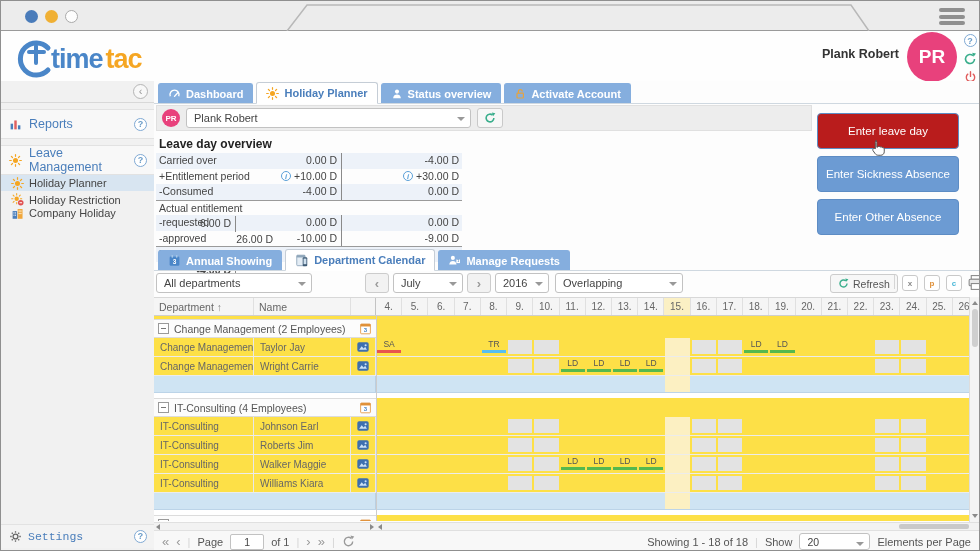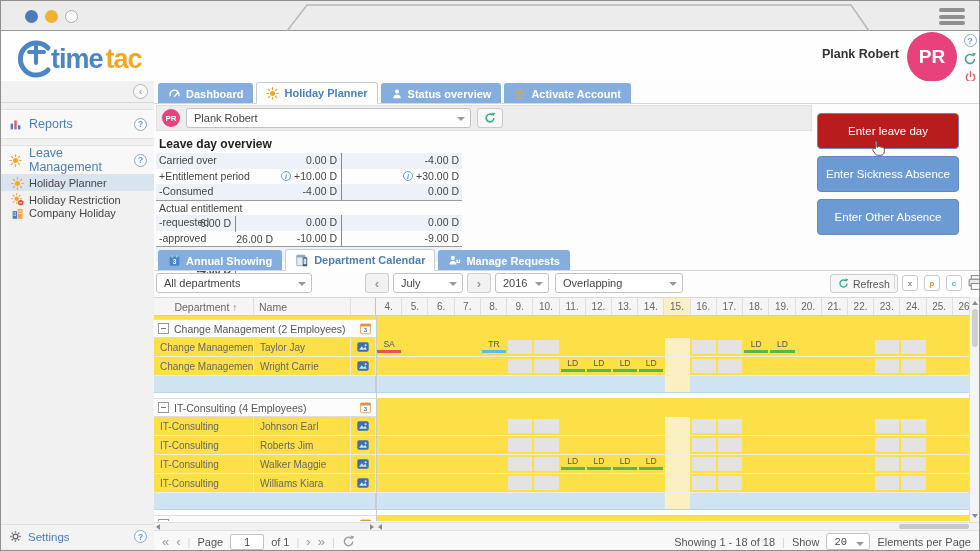--- a/index.html
+++ b/index.html
@@ -33,21 +33,21 @@
   .collapse-strip { height:22px; border-bottom:1px solid #d8d8d8; position:relative; }
   .collapse-btn { position:absolute; right:7px; top:3px; width:15px; height:15px; border:1px solid #b5b5b5; border-radius:50%;
                   color:#999; font-size:11px; line-height:12px; text-align:center; background:#f8f8f8; }
   .nav-card { position:absolute; left:0; width:100%; height:30px; background:#f8f8f8; border-top:1px solid #e2e2e2; border-bottom:1px solid #e2e2e2;
               display:flex; align-items:center; padding:0 8px; gap:7px; }
   .nav-card .lbl { color:#4a7ebb; font-size:12.5px; flex:1; }
   .sub-item { position:absolute; left:0; width:100%; height:16px; display:flex; align-items:center; gap:5px; padding:0 6px 0 10px;
               font-size:11px; color:#444; }
   .sub-item.selected { background:#d8e5f1; }
   .settings-row { position:absolute; bottom:4px; left:0; width:100%; height:24px; display:flex; align-items:center; gap:6px;
-                  padding:4px 8px; border-top:1px solid #e2e2e2; background:#f3f3f3; }
+                  padding:4px 8px; border-top:1px solid #e2e2e2; background:#f3f3f3;font-family:Liberation Mono, monospace; }
   .settings-row .lbl { color:#4a7ebb; font-size:11.5px; flex:1; }
 
   
   .content { position:absolute; left:153px; top:80px; width:825px; height:471px; background:#fdfdfd; }
 
   .tab-bar { position:absolute; left:0; width:100%; height:22px; display:flex; align-items:flex-end; gap:3px; padding-left:4px;
              border-bottom:1px solid #cfd8e0; }
   .tab { height:20px; display:flex; align-items:center; gap:5px; padding:0 9px; font-size:11px; font-weight:bold; color:#fff;
          background:#85aede; border:1px solid #85aede; border-bottom:none; border-radius:3px 3px 0 0; white-space:nowrap; }
   .tab.active { background:#fff; color:#4a7ebb; border:1px solid #c5cdd6; border-bottom:1px solid #fff; height:22px; margin-bottom:-1px; z-index:2; }
@@ -99,21 +99,21 @@
                  display:flex; align-items:center; gap:4px; padding:0 7px; }
   .doc-icon { width:16px; height:16px; border:1px solid #c9c9c9; border-radius:3px; background:#fff; font-size:8px; font-weight:bold;
               display:flex; align-items:center; justify-content:center; }
   .vsep { width:1px; height:14px; background:#d5d5d5; top:3px; }
 
   
   .grid { position:absolute; left:0; top:216px; width:100%; }
   .grid-header { display:flex; height:19px; background:#f5f5f5; border-top:1px solid #d8d8d8; border-bottom:1px solid #cfcfcf;
                  font-size:10.5px; color:#666; }
   .gh-cell { display:flex; align-items:center; padding-left:5px; border-right:1px solid #e0e0e0; }
-  .gh-dept { width:100px; gap:3px;justify-content:center; }
+  .gh-dept { width:100px; gap:3px; }
   .gh-name { width:97px; }
   .gh-icon { width:25px; border-right:1px solid #c3c3c3; }
   .gh-days { flex:1; display:flex; }
   .gh-day { flex:1; text-align:center; border-right:1px solid #e0e0e0; line-height:17px; padding-left:0; font-size:10px; }
   .gh-day.today { background:#fbf0c4; }
   .grid-body { position:relative; height:205px; overflow:hidden; background:#fde047; padding-top:3px; }
   .col-divider { position:absolute; left:222px; top:0; bottom:0; width:1px; background:#ccc; z-index:4; }
 
   .grid-row { display:flex; height:19px; border-bottom:1px solid #ececec; }
   .gc { font-size:10px; color:#666; display:flex; align-items:center; padding-left:6px; border-right:1px solid #e8e8e8; overflow:hidden; white-space:nowrap; }
@@ -997,21 +997,21 @@
       <span class="pg-ico">»</span>
       <span class="pg-sep">|</span>
       <svg width="13" height="13" viewBox="0 0 14 14">
         <path d="M11.5 7a4.5 4.5 0 1 1-1.5-3.35" fill="none" stroke="#9a9a9a" stroke-width="1.5"></path>
         <polygon points="9.2,0.6 13.2,1.5 10.6,4.9" fill="#9a9a9a"></polygon>
       </svg>
       <span class="spacer"></span>
       <span>Showing 1 - 18 of 18</span>
       <span class="pg-sep">|</span>
       <span>Show</span>
-      <div class="select" style="width:44px;font-family:Liberation Mono, monospace;">
+      <div class="select" style="width:71px;">
         <span>20</span>
         <span class="caret"></span>
       </div>
       <span>Elements per Page</span>
     </div>
 
     <div class="cursor-hand" style="left:714px; top:56px;">
       <svg width="20" height="22" viewBox="0 0 24 24">
         <path d="M9 3.5c.9 0 1.6.7 1.6 1.6v6l1-.1c.3-.6.9-1 1.6-.9.6 0 1.1.4 1.4.9.3-.3.7-.5 1.2-.4.6 0 1.1.4 1.3 1 .2-.1.5-.2.8-.2.9 0 1.6.7 1.6 1.6v3.6c0 2.3-1.8 4.1-4.1 4.1h-3.2c-1.4 0-2.7-.7-3.5-1.8l-2.6-3.6c-.6-.8-.5-1.9.3-2.5.6-.5 1.5-.5 2.1 0l.3.3V5.1c0-.9.7-1.6 1.6-1.6z" fill="#fff" stroke="#555" stroke-width="1.2"></path>
       </svg>

